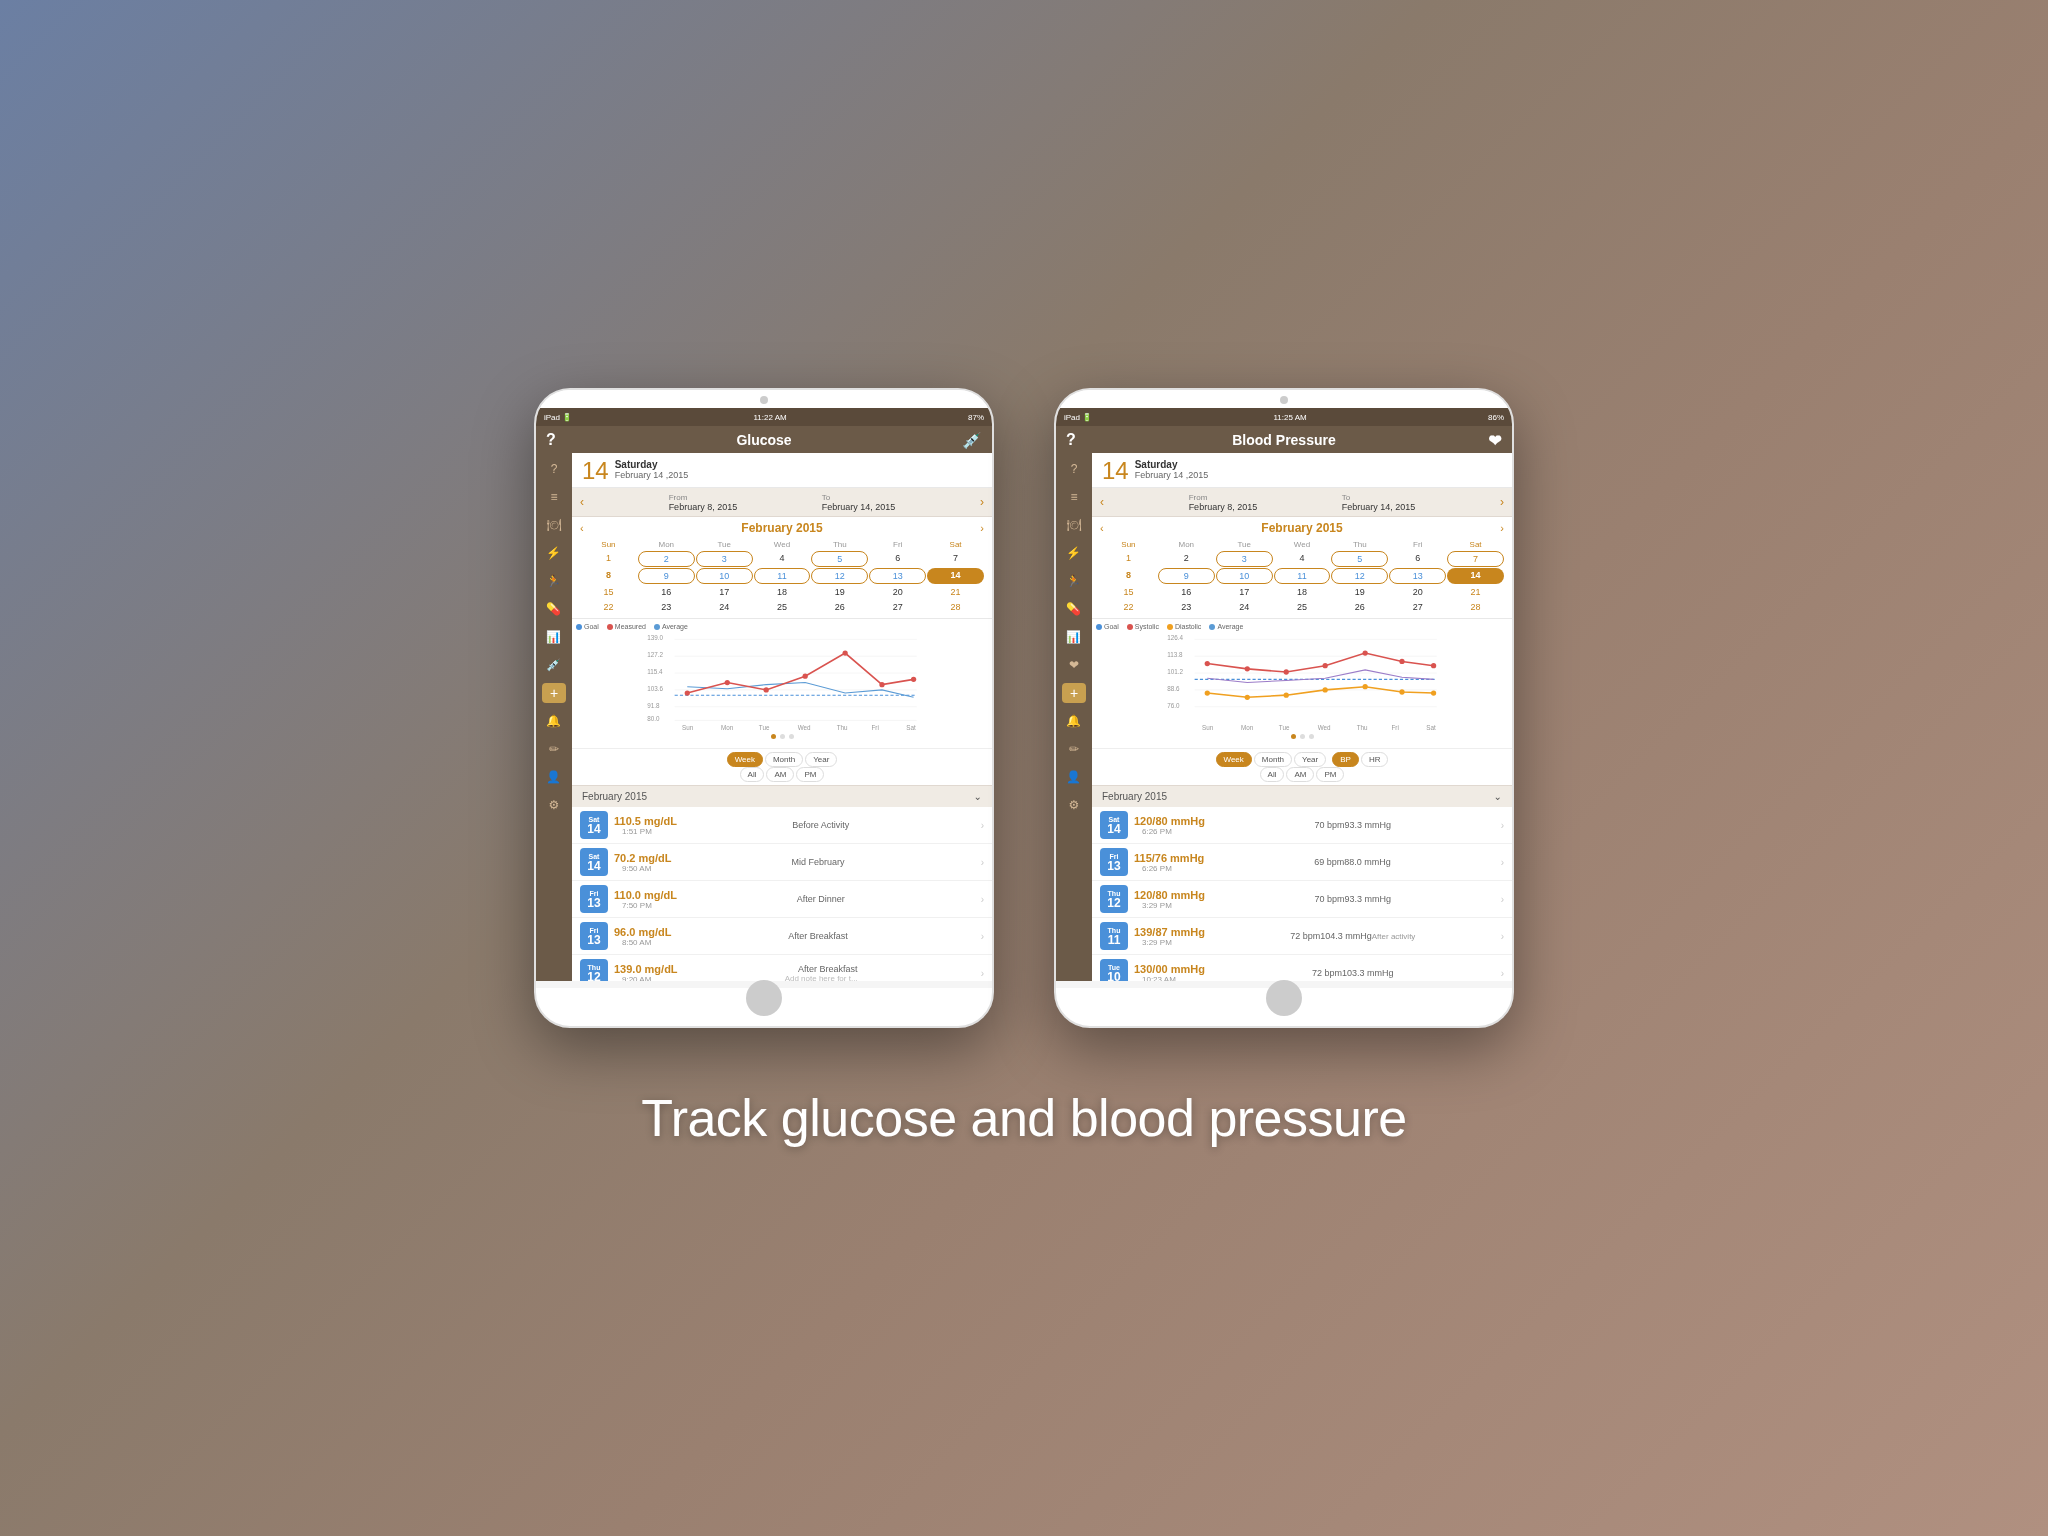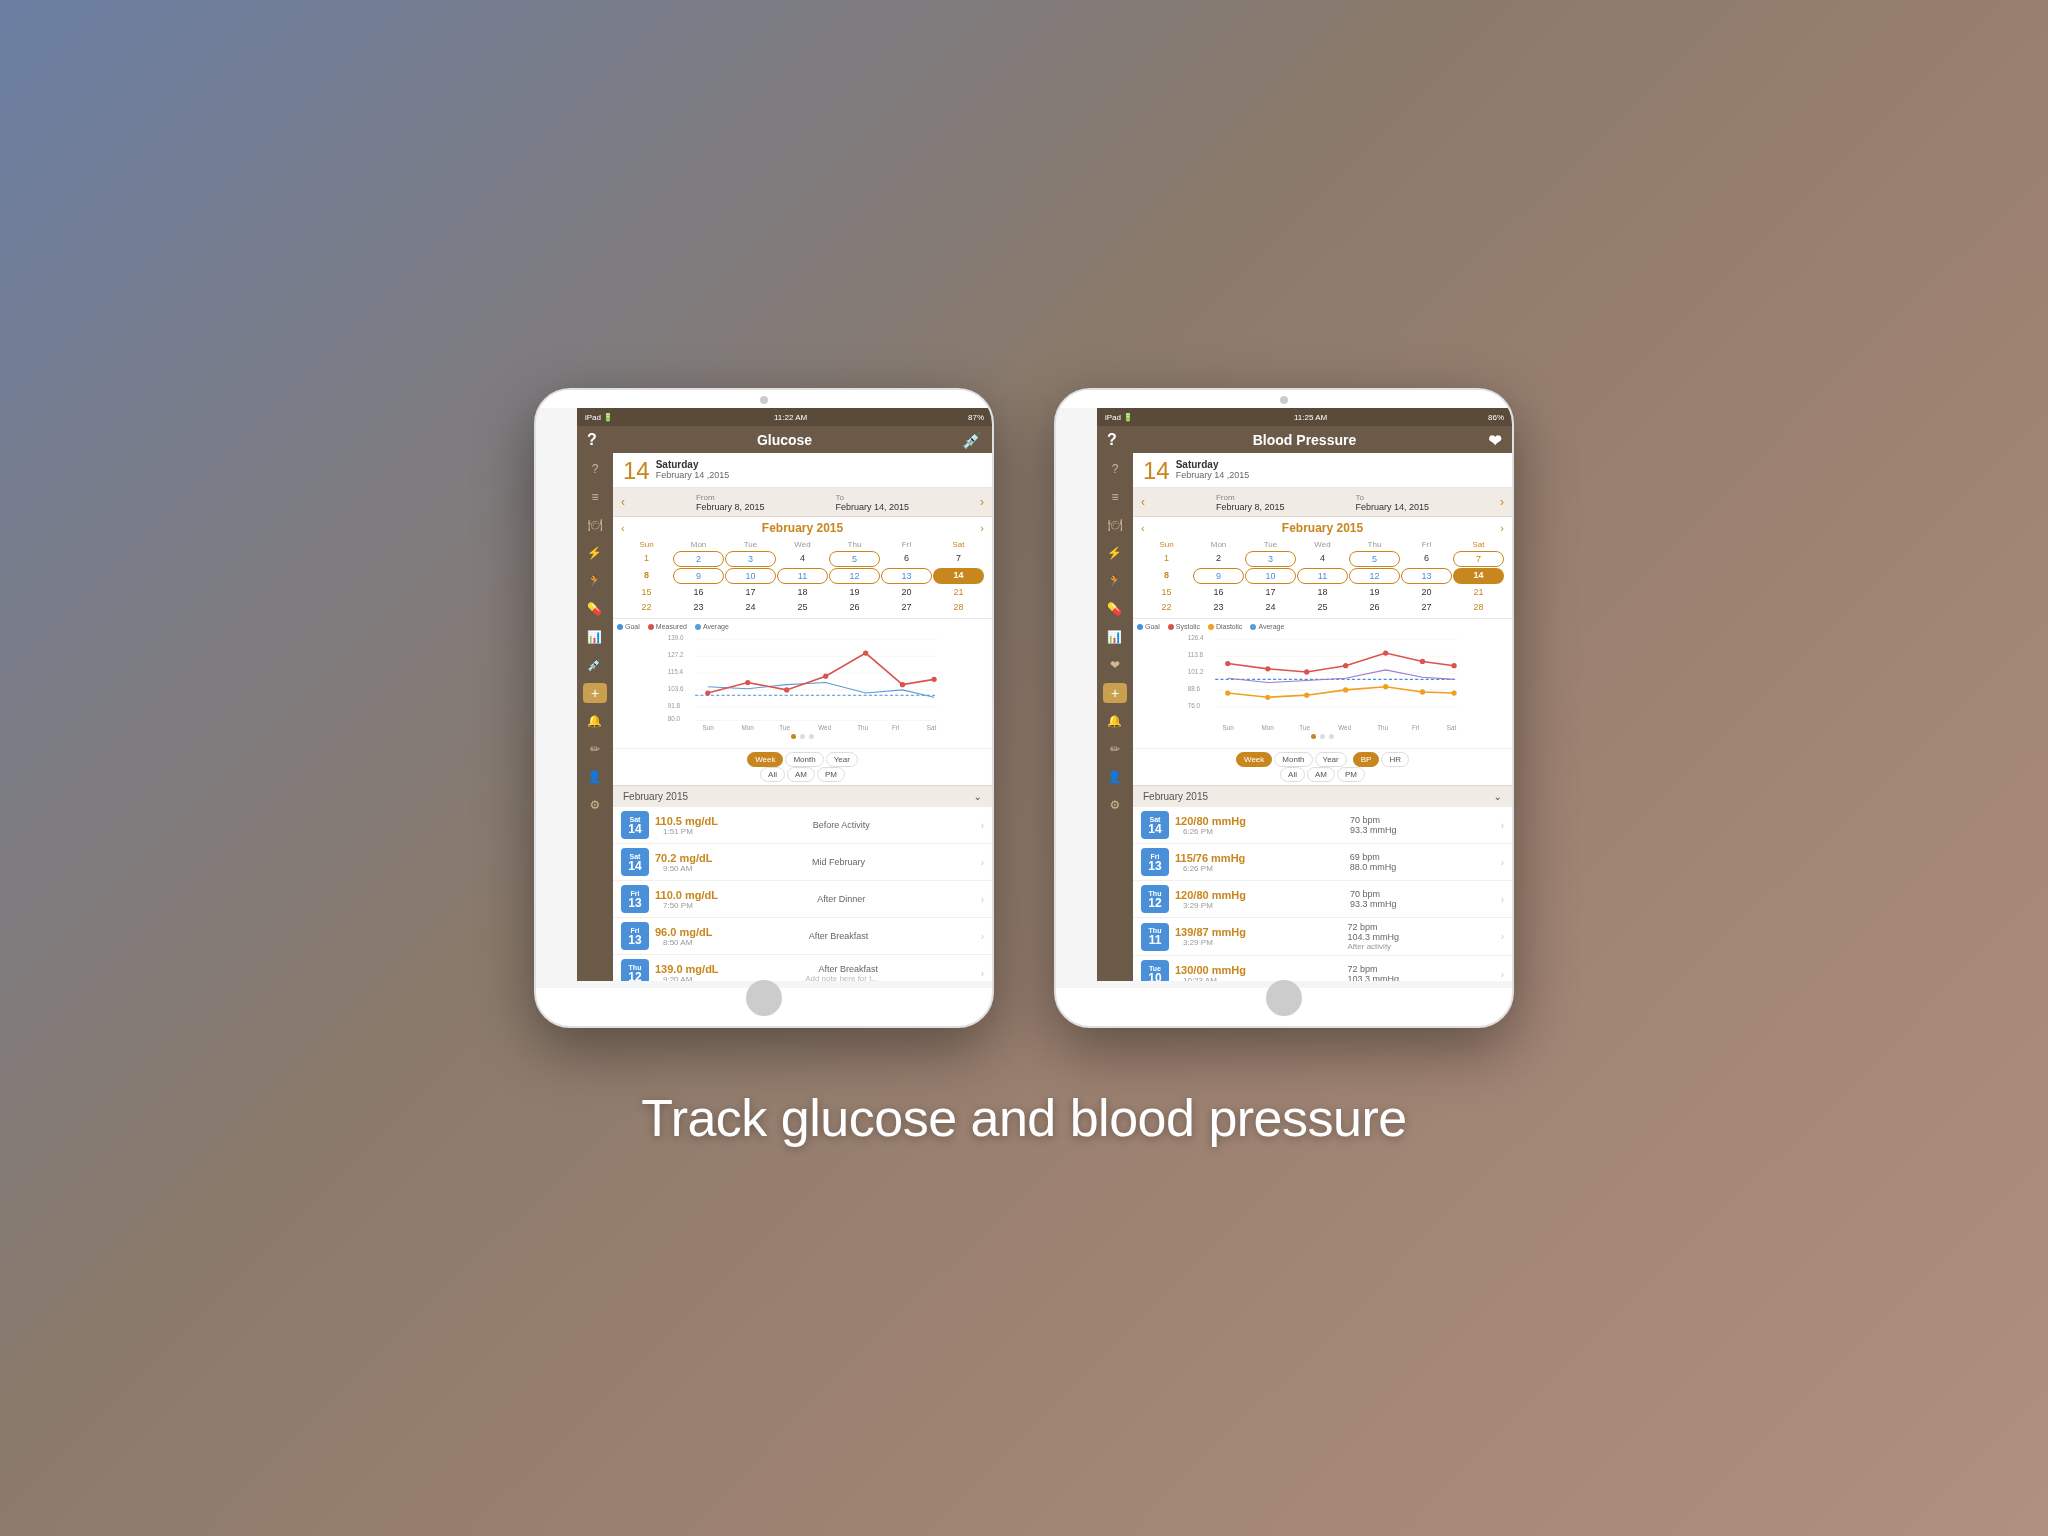--- a/index.html
+++ b/index.html
@@ -50,21 +50,20 @@
       border-radius: 50%;
       position: absolute;
       bottom: 10px;
       left: 50%;
       transform: translateX(-50%);
     }
     .app-screen {
       background: #f5f5f5;
       height: 580px;
       overflow: hidden;
-      padding-left: 41px;
     }
     
     .status-bar {
       background: #5a4a3a;
       color: white;
       font-size: 8px;
       padding: 2px 8px;
       display: flex;
       justify-content: space-between;
       align-items: center;
@@ -325,22 +324,22 @@
       font-size: 52px;
       font-weight: 300;
       text-align: center;
       margin-top: 20px;
       text-shadow: 0 2px 8px rgba(0,0,0,0.3);
       letter-spacing: -0.5px;
     }
     
     .bp-record-right {
       display: flex;
-      flex-direction: column;
-      align-items: flex-start;
+      flex-direction: row;
+      align-items: center;
       margin-left: auto;
     }
     .bp-bpm { font-size: 9px; color: #666; }
     .bp-mmhg { font-size: 9px; color: #666; }
   </style>
 </head>
 <body>
 
 <div class="tablets-row">
 

